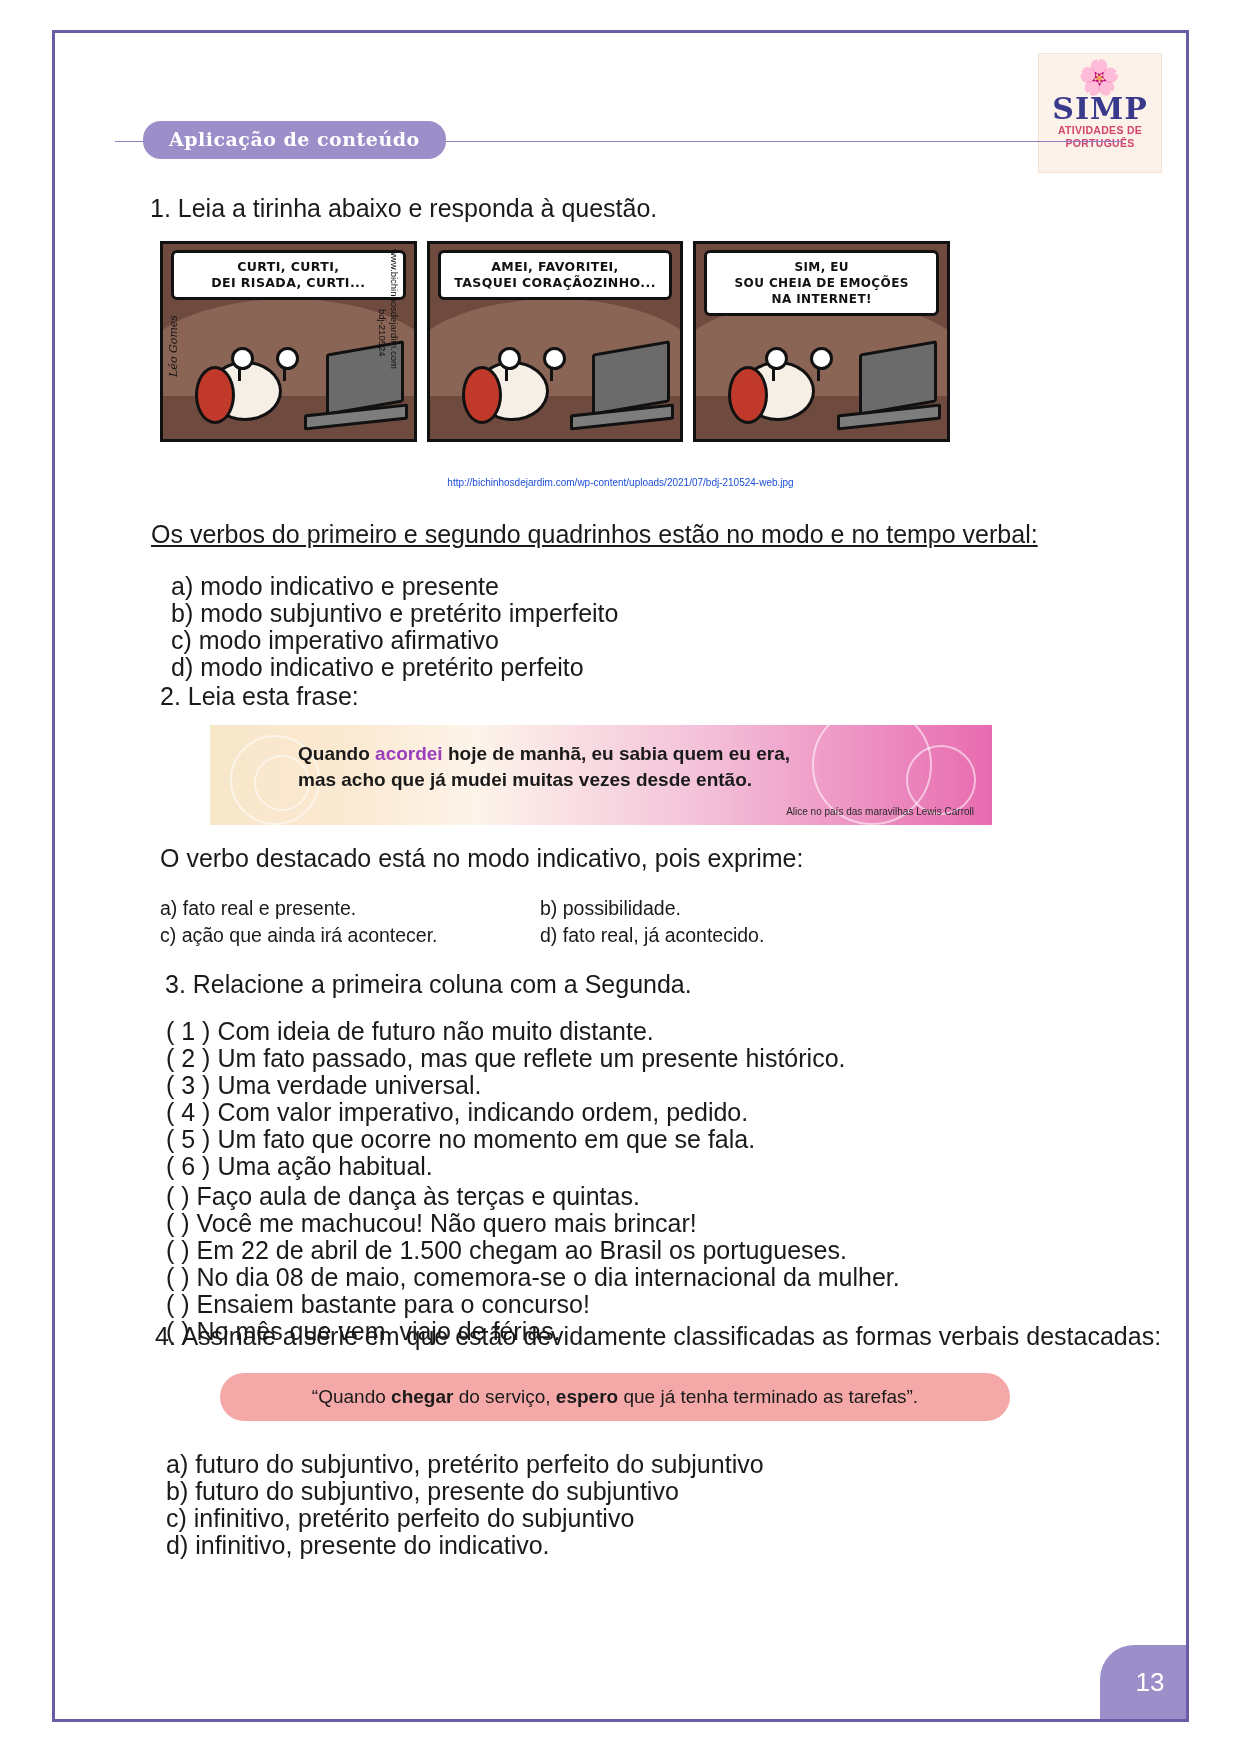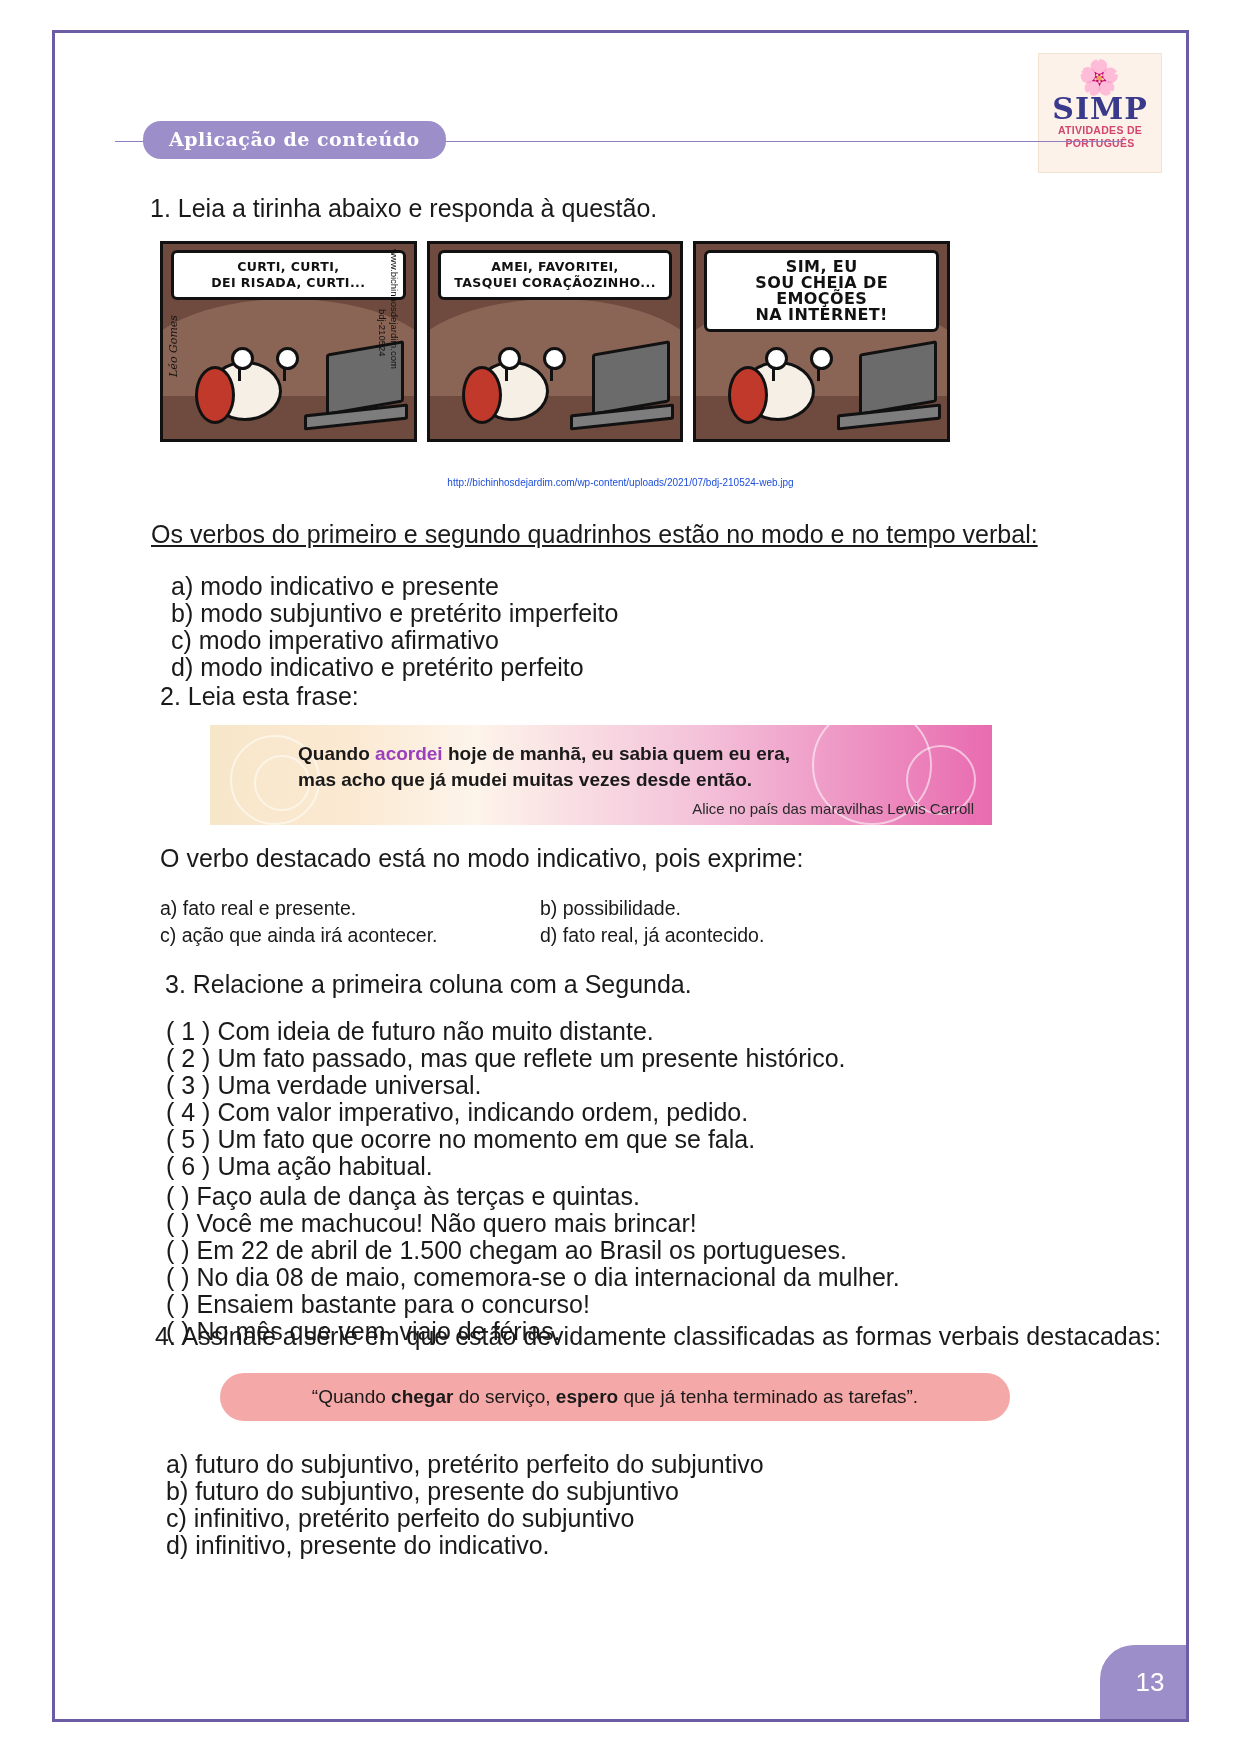--- a/index.html
+++ b/index.html
@@ -102,21 +102,21 @@
     border-radius: 6px;
     padding: 6px 4px;
     text-align: center;
     font-family: "DejaVu Sans", sans-serif;
     font-weight: bold;
     font-size: 12.5px;
     line-height: 16px;
     letter-spacing: 0.4px;
     color: #111;
   }
-  .bubble.tall { font-size: 16px; }
+  .bubble.tall { font-size: 12px; }
   .ladybug {
     position: absolute;
     left: 18%; bottom: 18px;
     width: 74px; height: 60px;
     background: #f5efe6;
     border: 3px solid #111;
     border-radius: 50%;
   }
   .ladybug:before {
     content: "";
@@ -212,21 +212,21 @@
     right: 40px;
     font-size: 19px;
     font-weight: bold;
     line-height: 26px;
     color: #1a1a1a;
   }
   .quote-accent { color: #9b3fbd; }
   .quote-credit {
     position: absolute;
     right: 18px; bottom: 8px;
-    font-size: 15px;
+    font-size: 10px;
     color: #2a2a2a;
   }
   .swirl {
     position: absolute;
     border: 2px solid rgba(255,255,255,0.55);
     border-radius: 50%;
   }
 
   
   .pink-box {

